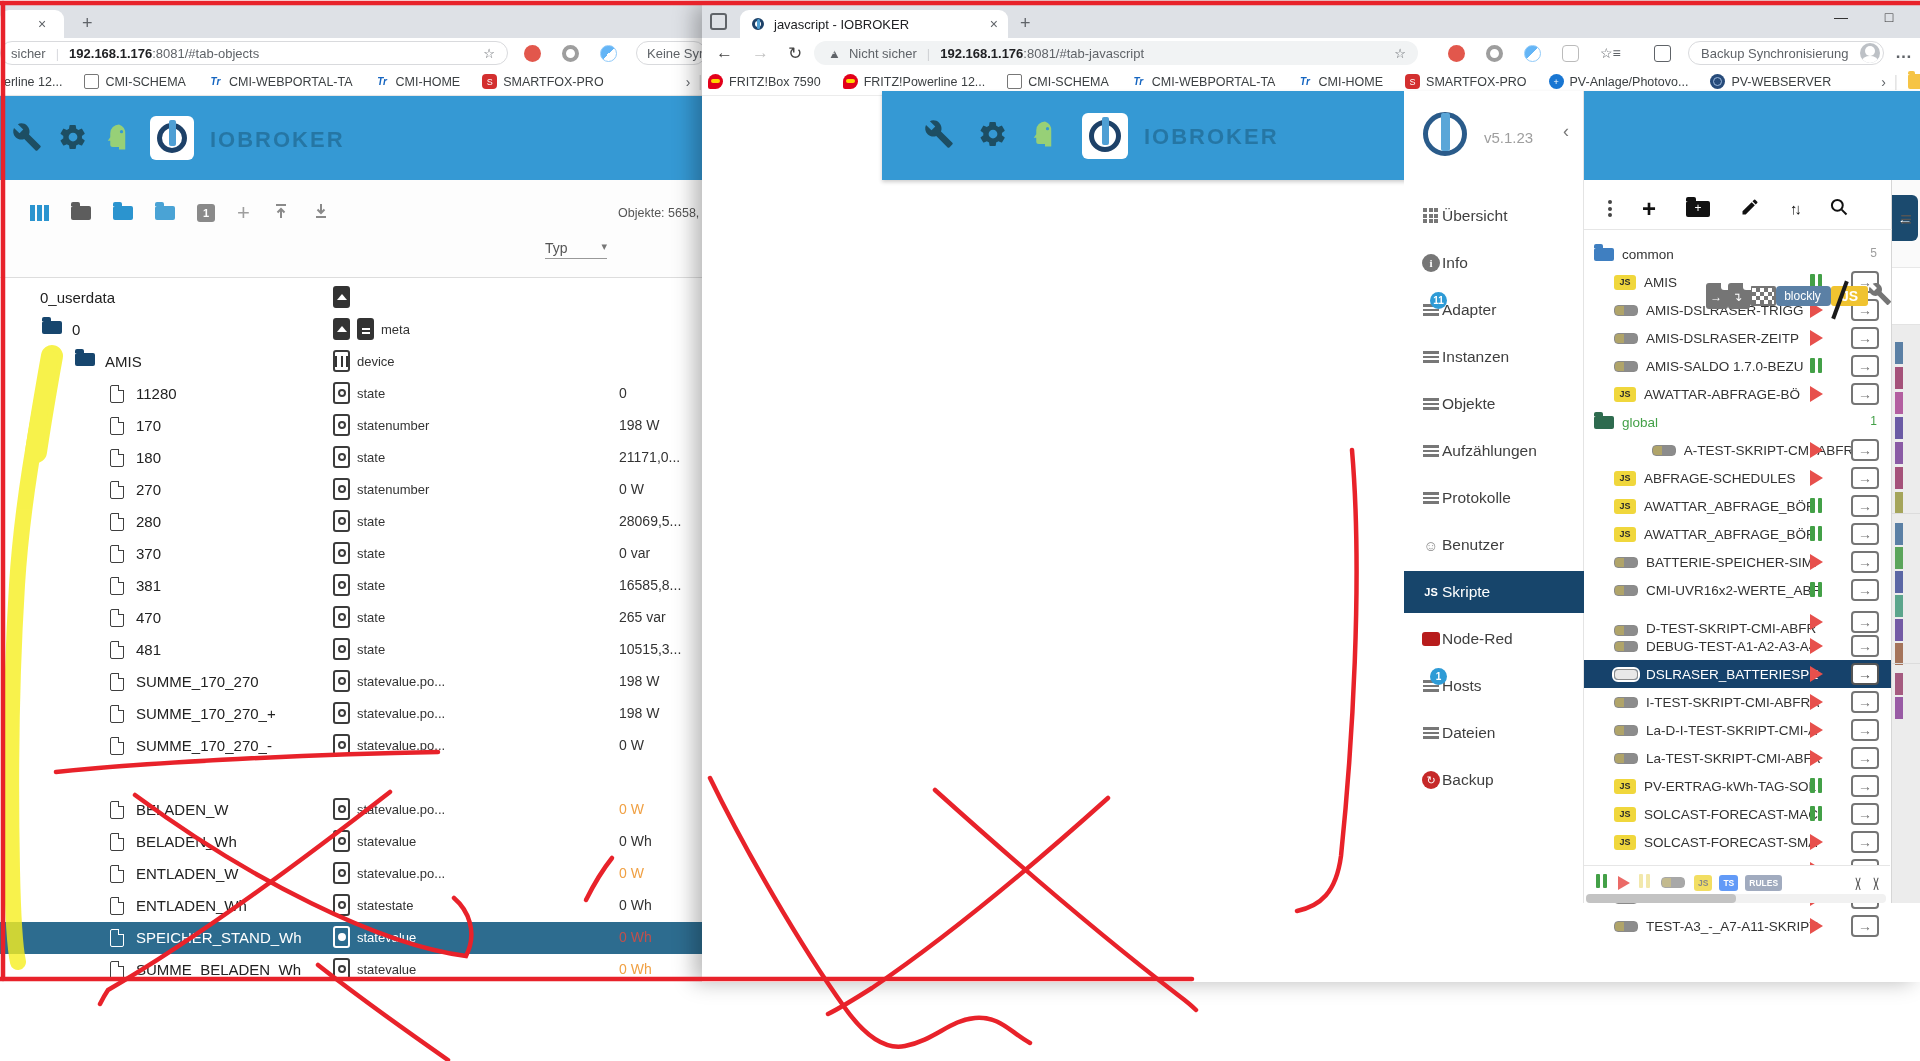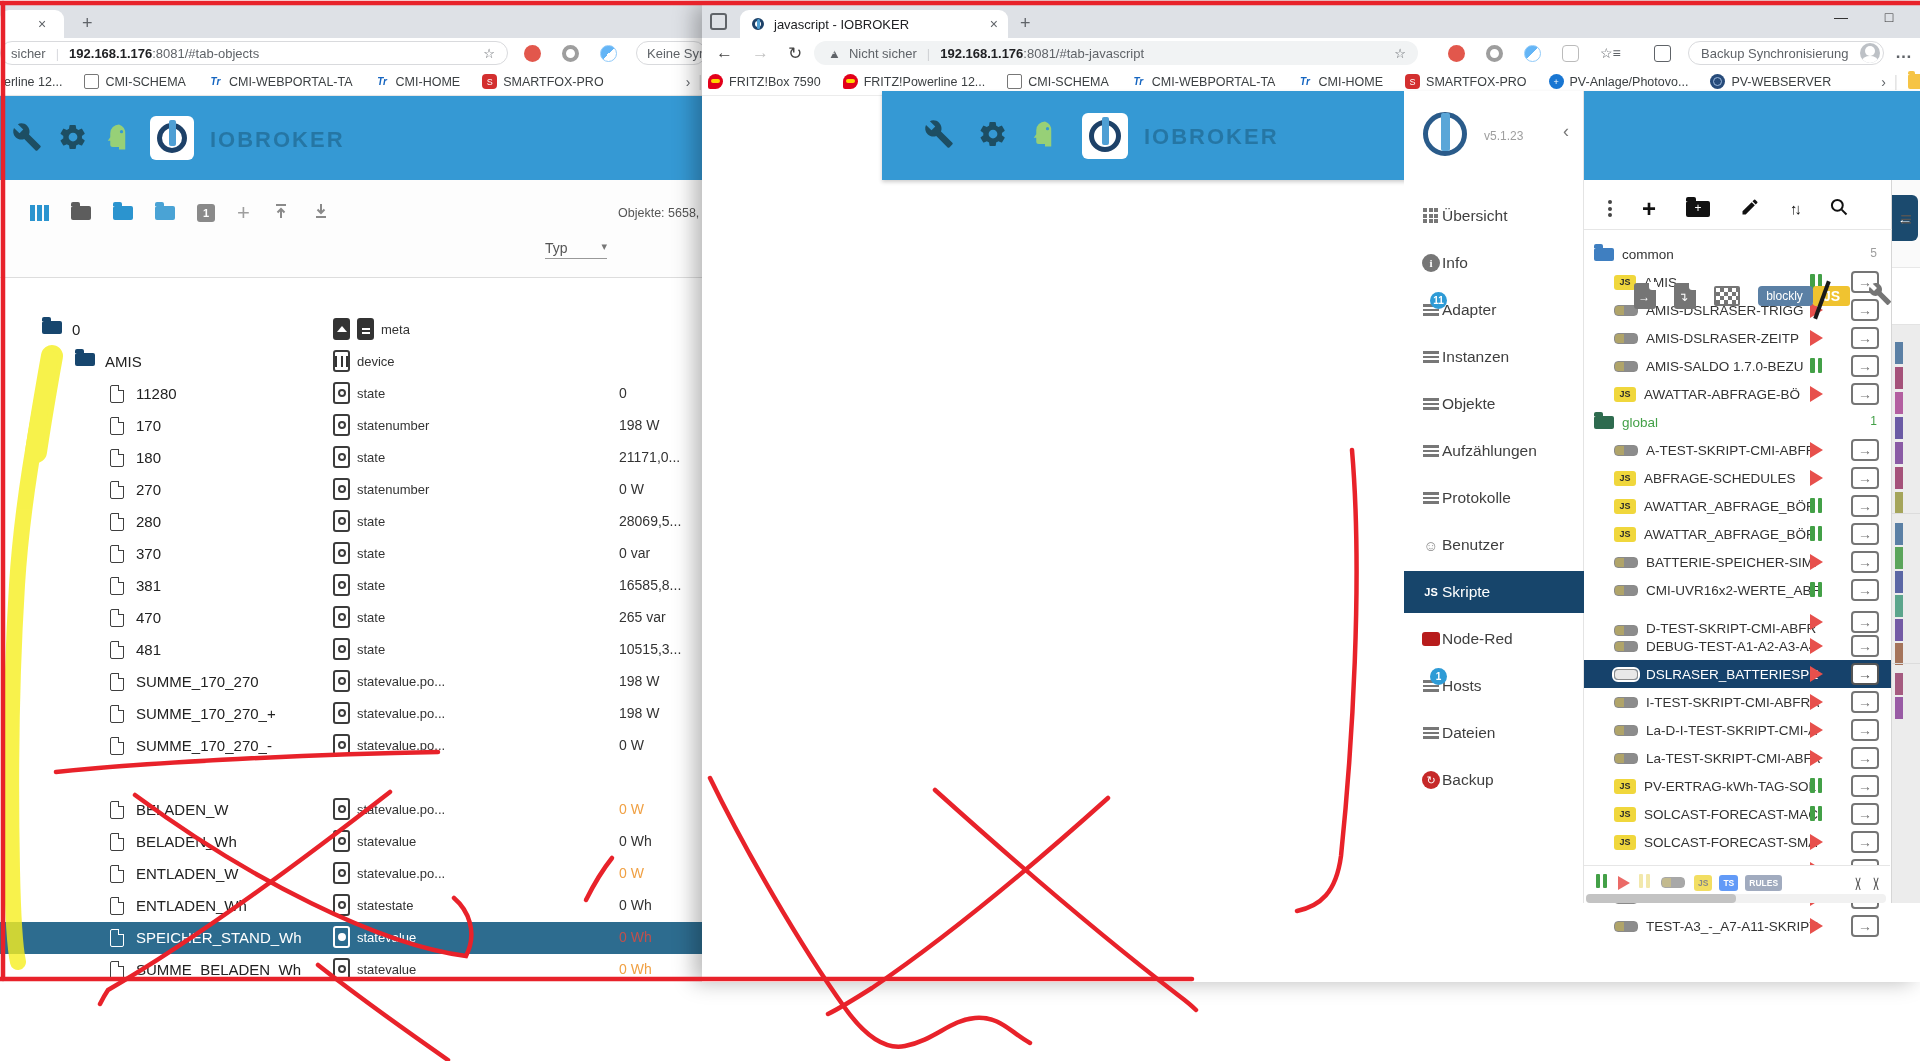--- a/index.html
+++ b/index.html
@@ -87,21 +87,21 @@
 .sbitem.sel{background:#17456b;color:#fff}
 .sbic{width:22px;height:22px;display:flex;align-items:center;justify-content:center;position:relative;color:#6f6f6f;font-size:15px;flex:0 0 auto}
 .badge{position:absolute;top:-7px;left:10px;min-width:17px;height:17px;border-radius:9px;background:#2e9bd6;color:#fff;font-size:10px;display:flex;align-items:center;justify-content:center;padding:0 3px;font-weight:bold}
 .grid9{width:16px;height:16px;background:conic-gradient(#777 0 0) ;background:none;display:grid;grid-template-columns:repeat(3,4px);grid-template-rows:repeat(3,4px);gap:1.5px}
 .grid9 i{background:#777}
 .lines i{display:block;width:16px;height:2.5px;background:#777;margin:2px 0}
 .icircle{width:18px;height:18px;border-radius:50%;background:#767676;color:#fff;font-size:11px;font-weight:bold;display:flex;align-items:center;justify-content:center;font-family:"Liberation Serif",serif}
 .nodered{width:18px;height:14px;background:#b71c1c;border-radius:3px}
 .backup{width:18px;height:18px;border-radius:50%;background:#c62828;color:#fff;font-size:11px;display:flex;align-items:center;justify-content:center}
 .jssb{font-size:11px;font-weight:bold;color:#fff;background:transparent}
-.verstr{font-size:12px;color:#9e9e9e}
+.verstr{font-size:15px;color:#9e9e9e}
 
 #treepanel{position:absolute;left:882px;top:180px;width:308px;bottom:79px;background:#fff;border-right:1px solid #d6d6d6}
 .ttool{position:absolute;left:0;top:8px;width:308px;height:42px;border-bottom:1px solid #e6e6e6;display:flex;align-items:center;gap:30px;padding-left:24px}
 .kebab i{display:block;width:4px;height:4px;border-radius:50%;background:#444;margin:2.5px 0}
 .tplus{font-size:24px;color:#111;font-weight:bold;line-height:20px}
 .fplus{width:24px;height:16px;background:#111;border-radius:2px;position:relative;color:#fff;font-size:12px;text-align:center;line-height:15px}
 .fplus::before{content:"";position:absolute;top:-4px;left:0;width:10px;height:4px;background:#111;border-radius:2px 2px 0 0}
 .sorti{font-size:15px;color:#111;letter-spacing:-3px}
 .srow{position:absolute;left:0;width:307px;height:28px;display:flex;align-items:center;font-size:13.5px;color:#333;padding-left:10px}
 .srow.sel{background:#16426b;color:#fff}
@@ -125,21 +125,21 @@
 .pausei i{display:inline-block;width:4px;height:14px;margin-right:2.5px;border-radius:1px}
 .playi{width:0;height:0;border-top:7px solid transparent;border-bottom:7px solid transparent;border-left:12px solid #e7504c;opacity:.85}
 .vexp{margin-left:auto;margin-right:10px;color:#555;font-size:11px;display:flex;gap:10px}
 .vexp b{display:flex;flex-direction:column;line-height:8px;font-weight:normal}
 
 #editor{position:absolute;left:1190px;top:180px;right:0;bottom:79px;background:#fff}
 .etabs{position:absolute;left:0;right:0;top:0;height:88px;background:#fafafa;border-bottom:1px solid #e8e8e8}
 .backbtn{position:absolute;left:0;top:15px;width:26px;height:46px;background:#1b4a6e;border-radius:0 6px 6px 0;color:#fff;display:flex;align-items:center;justify-content:center;font-size:15px}
 .hamb{position:absolute;right:8px;top:28px;font-size:20px;color:#555}
 .etool{position:absolute;left:0;right:0;top:88px;height:57px;background:#fff;border-bottom:1px solid #e3e3e3}
-.eticons{position:absolute;top:14px;display:flex;align-items:center;gap:18px}
+.eticons{position:absolute;top:14px;display:flex;align-items:center;gap:0}
 .fdoc{width:22px;height:26px;background:#757575;border-radius:3px;position:relative;color:#fff}
 .fdoc::before{content:"";position:absolute;right:-1px;top:-1px;width:8px;height:8px;background:#fff;border-radius:0 0 0 3px}
 .fdoc::after{content:"→";position:absolute;left:4px;top:7px;font-size:12px}
 .fdoc.inw::after{content:"↴"}
 .flag{width:26px;height:20px;border:2px solid #757575;border-radius:2px;background:repeating-conic-gradient(#757575 0 25%,#fff 0 50%) 0 0/8px 8px}
 .bjstog{display:flex;align-items:center;position:relative}
 .tag-bl{background:#5b80a5;color:#fff;font-size:12px;padding:3px 10px 3px 8px;border-radius:4px}
 .tag-js{background:#f0c330;color:#fff;font-weight:bold;font-size:14px;padding:2px 10px;border-radius:3px}
 .slash{position:absolute;left:62px;top:-6px;width:4px;height:40px;background:#1a1a1a;transform:rotate(20deg)}
 .wrench2{color:#757575}
@@ -247,20 +247,27 @@
               <path d="M9 2v9M5.5 7.5 9 11l3.5-3.5" stroke="#8a8a8a" stroke-width="2" fill="none"></path>
               <rect x="4" y="14" width="10" height="2" fill="#8a8a8a"></rect>
             </svg></span>
       </div>
       <span class="objcount">Objekte: 5658, Zu</span>
       <div class="typ-select">
         <span>Typ</span><span class="car">▾</span>
       </div>
     </div>
     <div id="lrows">
+        <div class="lrow" style="top: 4px;">
+          <span class="nm" style="left: 40px;">0_userdata</span>
+          <span class="tcell">
+            <span class="ti img"></span>
+            <span></span>
+          </span>
+        </div>
         <div class="lrow" style="top: 36px;">
           <span class="ric dfold" style="left: 42px;"></span>
           <span class="nm" style="left: 72px;">0</span>
           <span class="tcell">
             <span class="ti img"></span>
             <span class="ti doc"></span>
             <span>meta</span>
           </span>
         </div>
         <div class="lrow" style="top: 68px;">
@@ -754,21 +761,21 @@
             <span class="ic-js">JS</span>
             <span class="lbl">AWATTAR-ABFRAGE-BÖ</span>
             <span class="stat stop"></span>
             <span class="expic">→</span>
           </div>
           <div class="srow" style="top: 228px;">
             <span class="ofolder green"></span>
             <span class="lbl" style="color: rgb(67, 160, 71);">global</span>
             <span class="cnt green">1</span>
           </div>
-          <div class="srow" style="top: 256px;">
+          <div class="srow" style="top: 256px; justify-content: center;">
             <span class="ind"></span>
             <span class="ic-bl"></span>
             <span class="lbl">A-TEST-SKRIPT-CMI-ABFR</span>
             <span class="stat stop"></span>
             <span class="expic">→</span>
           </div>
           <div class="srow" style="top: 284px;">
             <span class="ind"></span>
             <span class="ic-js">JS</span>
             <span class="lbl">ABFRAGE-SCHEDULES</span>

